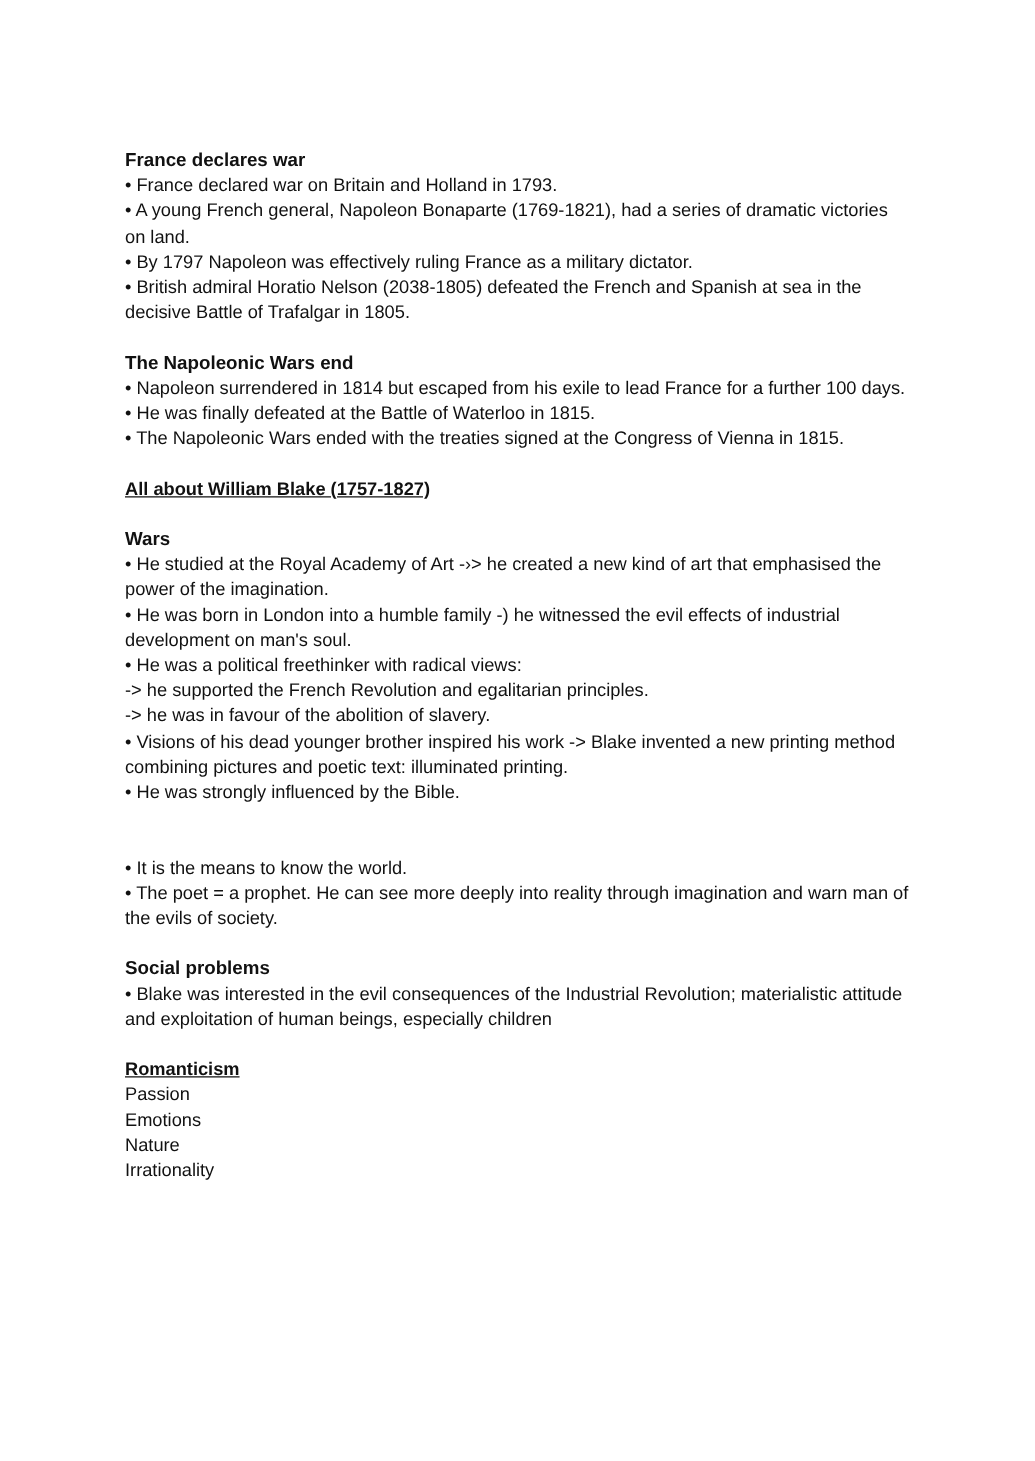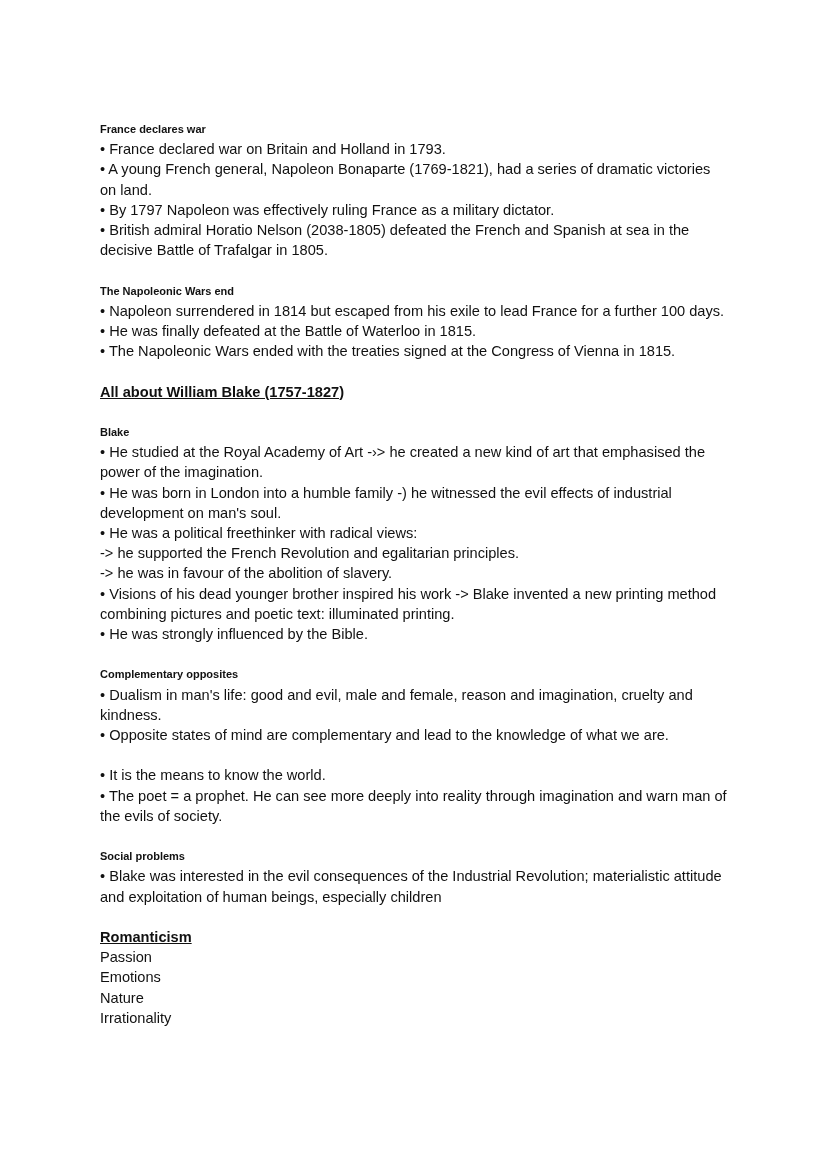--- a/index.html
+++ b/index.html
@@ -19,21 +19,21 @@
       position: absolute;
       left: 100px;
       top: 119px;
       width: 628px;
       font-size: 14.6px;
       line-height: 20.2px;
     }
     .section-heading {
       font-weight: bold;
       margin: 0;
-      font-size: 11px;
+      font-size: 15px;
       line-height: 20.2px;
     }
     .line {
       margin: 0;
       white-space: normal;
     }
     .gap {
       height: 20.2px;
     }
     .centered-title {
@@ -68,37 +68,32 @@
     <p class="line">• The Napoleonic Wars ended with the treaties signed at the Congress of Vienna in 1815.</p>
   </div>
 
   <div class="gap"></div>
 
   <p class="centered-title">All about William Blake (1757-1827)</p>
 
   <div class="gap"></div>
 
   <div class="section">
-    <p class="section-heading">Blake</p>
+    <p class="section-heading">Wars</p>
     <p class="line">• He studied at the Royal Academy of Art -›&gt; he created a new kind of art that emphasised the power of the imagination.</p>
     <p class="line">• He was born in London into a humble family -) he witnessed the evil effects of industrial development on man's soul.</p>
     <p class="line">• He was a political freethinker with radical views:</p>
     <p class="line">-&gt; he supported the French Revolution and egalitarian principles.</p>
     <p class="line">-&gt; he was in favour of the abolition of slavery.</p>
     <p class="line">• Visions of his dead younger brother inspired his work -&gt; Blake invented a new printing method combining pictures and poetic text: illuminated printing.</p>
     <p class="line">• He was strongly influenced by the Bible.</p>
   </div>
 
   <div class="gap"></div>
 
-  <div class="section">
-    <p class="section-heading">Complementary opposites</p>
-    <p class="line">• Dualism in man's life: good and evil, male and female, reason and imagination, cruelty and kindness.</p>
-    <p class="line">• Opposite states of mind are complementary and lead to the knowledge of what we are.</p>
-  </div>
 
   <div class="gap"></div>
 
   <div class="section">
     <p class="line">• It is the means to know the world.</p>
     <p class="line">• The poet = a prophet. He can see more deeply into reality through imagination and warn man of the evils of society.</p>
   </div>
 
   <div class="gap"></div>
 

